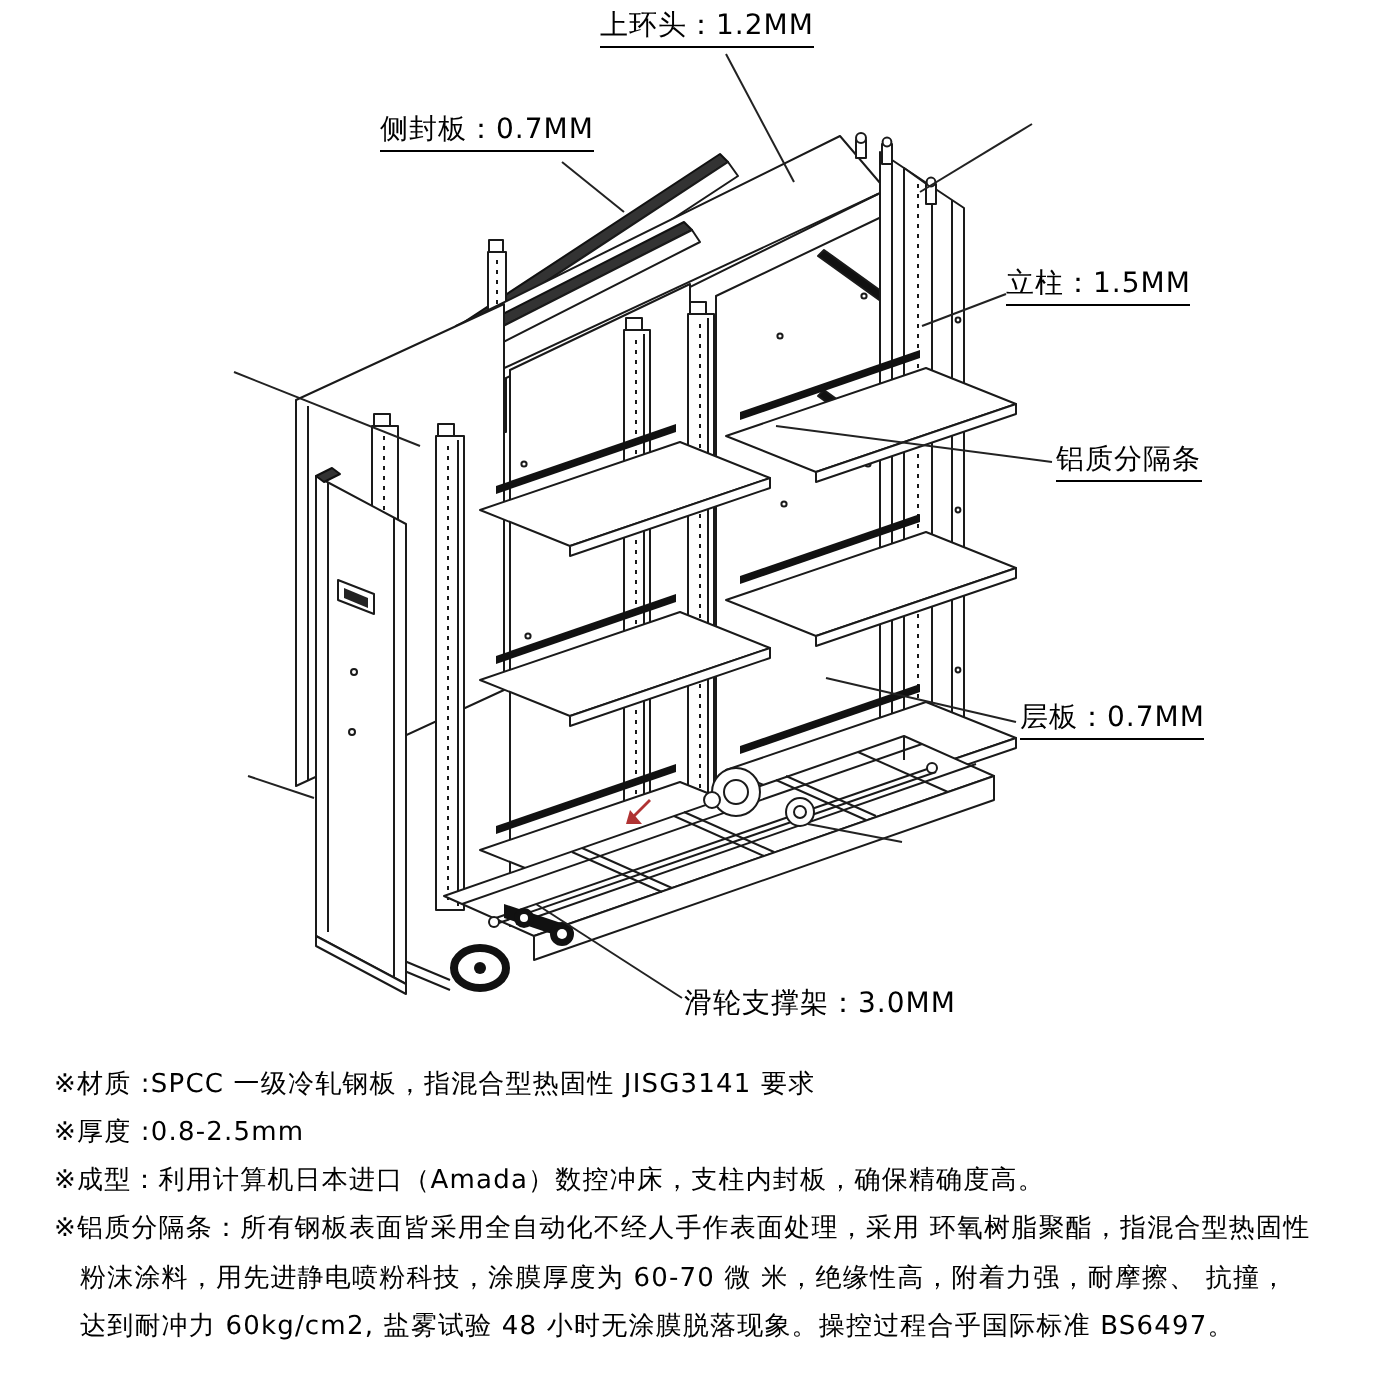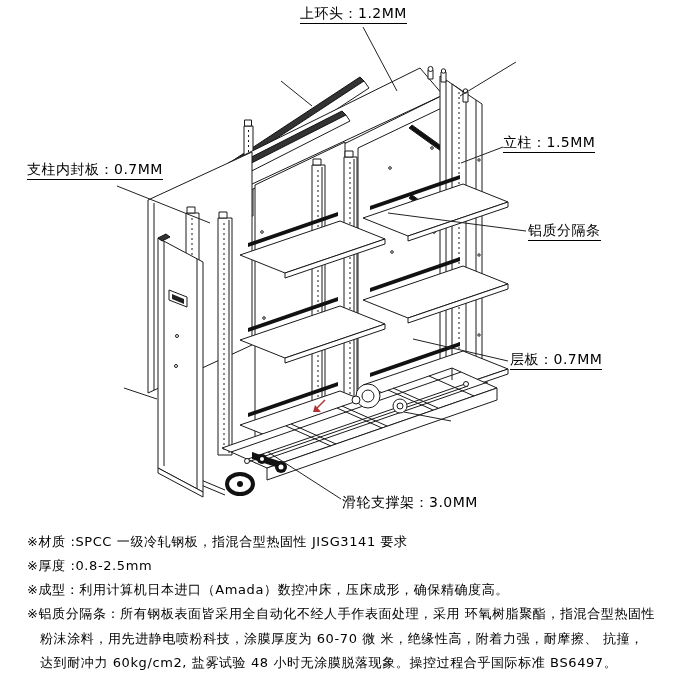--- a/index.html
+++ b/index.html
@@ -194,28 +194,28 @@
         <line x1="526" y1="231" x2="388" y2="213"></line>
         <line x1="124" y1="388" x2="157" y2="399"></line>
         <line x1="508" y1="361" x2="413" y2="339"></line>
         <line x1="451" y1="421" x2="404" y2="412"></line>
         <line x1="341" y1="499" x2="268" y2="452"></line>
       </g>
     </g>
   </svg>
 
   <div class="lbl u" style="left:300px;top:6px">上环头：1.2MM</div>
+  <div class="lbl u" style="left:190px;top:58px">侧封板：0.7MM</div>
   <div class="lbl u" style="left:503px;top:135px">立柱：1.5MM</div>
-  <div class="lbl u" style="left:27px;top:162px">支柱内封板：0.7MM</div>
   <div class="lbl u" style="left:528px;top:223px">铝质分隔条</div>
   <div class="lbl u" style="left:510px;top:352px">层板：0.7MM</div>
   <div class="lbl" style="left:342px;top:495px">滑轮支撑架：3.0MM</div>
 
   <div>
     <div class="note" style="left:27px;top:533px">※材质 :SPCC 一级冷轧钢板，指混合型热固性 JISG3141 要求</div>
     <div class="note" style="left:27px;top:557px">※厚度 :0.8-2.5mm</div>
-    <div class="note" style="left:27px;top:581px">※成型：利用计算机日本进口（Amada）数控冲床，压床成形，确保精确度高。</div>
+    <div class="note" style="left:27px;top:581px">※成型：利用计算机日本进口（Amada）数控冲床，支柱内封板，确保精确度高。</div>
     <div class="note" style="left:27px;top:605px">※铝质分隔条：所有钢板表面皆采用全自动化不经人手作表面处理，采用 环氧树脂聚酯，指混合型热固性</div>
     <div class="note" style="left:40px;top:630px">粉沫涂料，用先进静电喷粉科技，涂膜厚度为 60-70 微 米，绝缘性高，附着力强，耐摩擦、 抗撞，</div>
     <div class="note" style="left:40px;top:654px">达到耐冲力 60kg/cm2, 盐雾试验 48 小时无涂膜脱落现象。操控过程合乎国际标准 BS6497。</div>
   </div>
 
 </div>
 
 </body></html>

